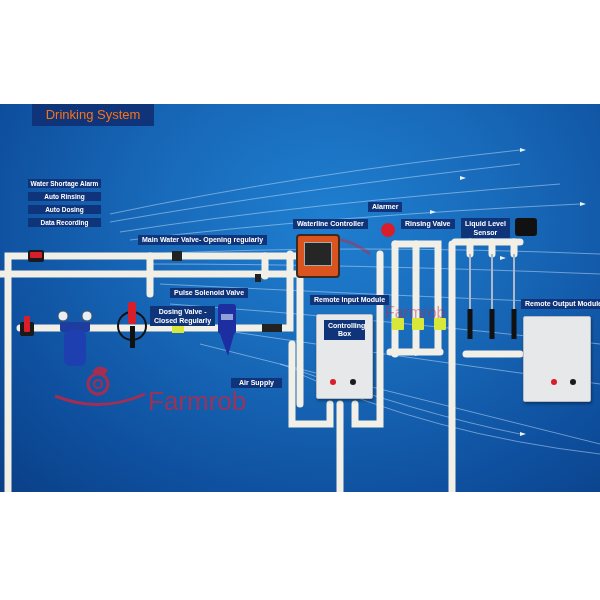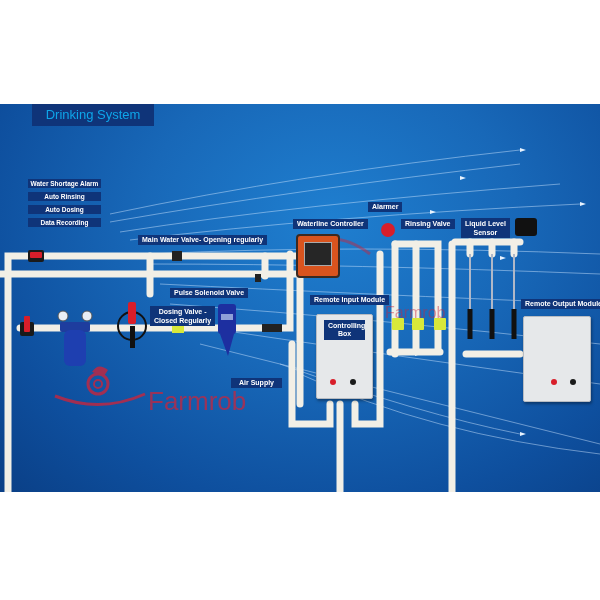--- a/index.html
+++ b/index.html
@@ -9,21 +9,21 @@
       background: radial-gradient(ellipse at 55% 30%, #1f7fd0 0%, #1868b8 40%, #0e4f9e 75%, #0a3f86 100%);
       overflow: hidden;
     }
     .label {
       position: absolute; background: #0f3479; color: #ffffff;
       font-size: 7px; line-height: 10px; padding: 0 4px; white-space: nowrap; text-align: center;
       font-weight: bold;
     }
     .title {
       position: absolute; left: 32px; top: 0px; width: 122px; height: 22px;
-      background: #0f3479; color: #0ea5e9; font-size: 13px; line-height: 22px; text-align: center;
+      background: #0f3479; color: #f97316; font-size: 13px; line-height: 22px; text-align: center;
     }
     .feat { position: absolute; left: 28px; width: 73px; height: 9px; background: #0f3479; color:#fff; font-size:6.5px; line-height:9px; text-align:center; font-weight:bold; }
     svg.overlay { position: absolute; left: 0; top: 0; }
     .box { position: absolute; background: #e6e8ea; border: 1px solid #b8bcc2; border-radius: 2px; box-shadow: 1px 2px 3px rgba(0,0,0,0.35); }
     .btn-red { position: absolute; width: 6px; height: 6px; border-radius: 50%; background: #d81e2a; }
     .btn-black { position: absolute; width: 6px; height: 6px; border-radius: 50%; background: #1a1a1a; }
     .screen { position: absolute; background: #d9541e; border-radius: 4px; border: 2px solid #3a2a22; }
     .screen-inner { position:absolute; left:6px; top:6px; right:6px; bottom:10px; background:#262626; border:1px solid #aaa; }
     .watermark { position:absolute; color:#c7263e; opacity:0.75; font-size: 26px; font-family: "Liberation Sans", sans-serif; }
     .watermark-small { position:absolute; color:#c7263e; opacity:0.45; font-size: 16px; font-family: "Liberation Sans", sans-serif; }

